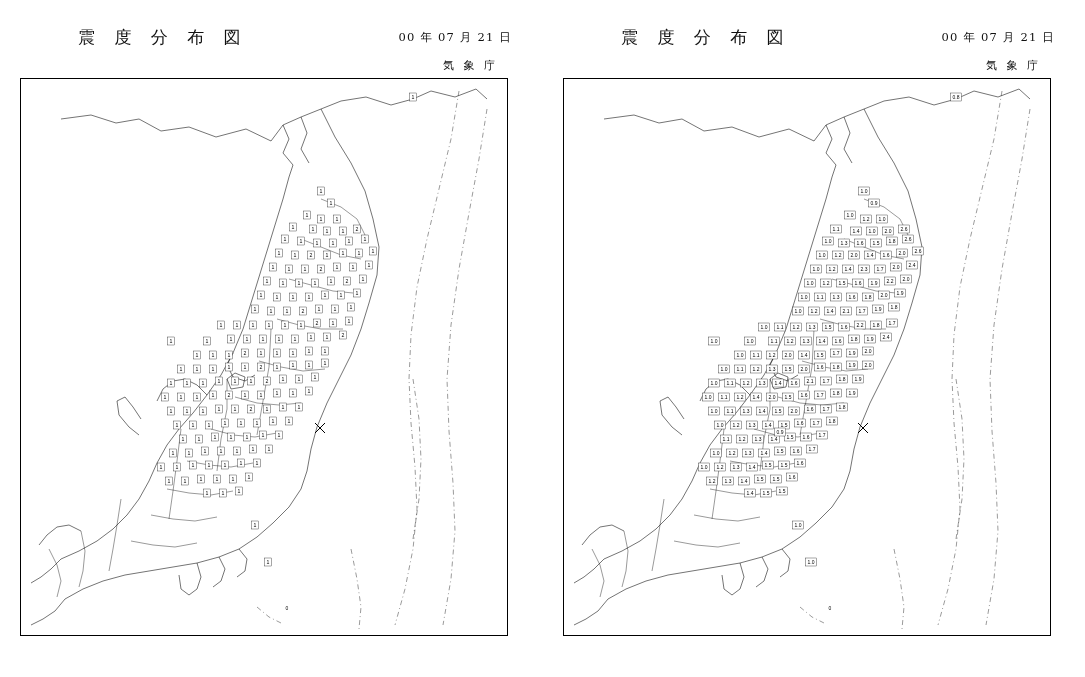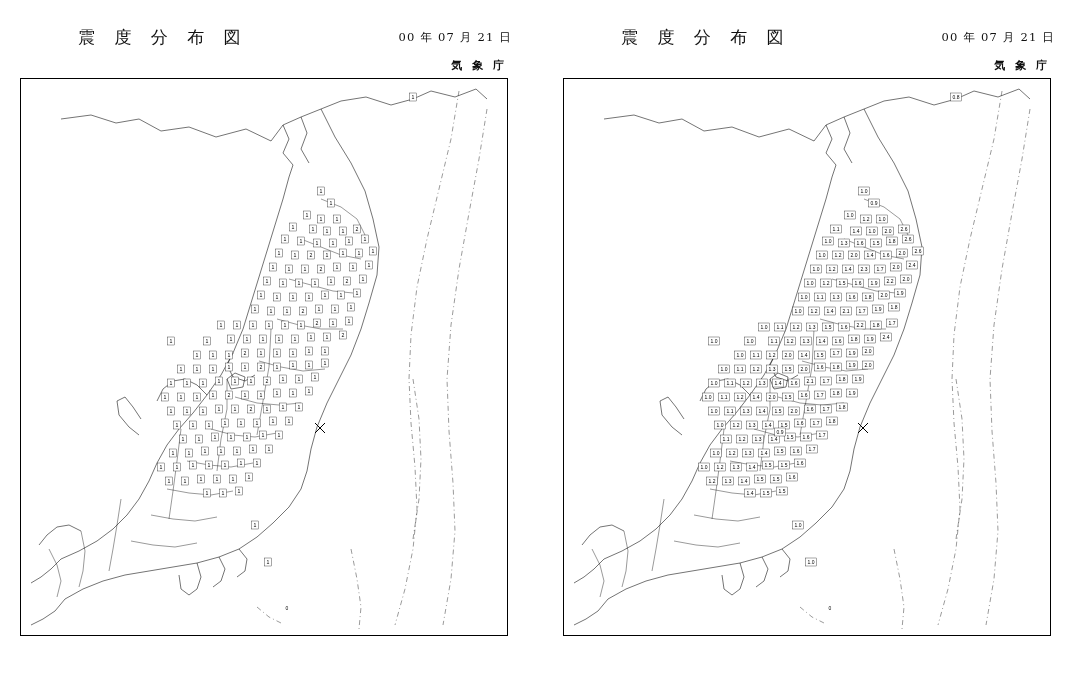--- a/index.html
+++ b/index.html
@@ -44,26 +44,26 @@
     right: 30px;
     font-size: 11.5px;
     letter-spacing: 1.2px;
     font-family: "DejaVu Serif", serif;
     white-space: nowrap;
     text-align: right;
   }
   .panel-agency {
     position: absolute;
     top: 58px;
-    right: 35px;
+    right: 44px;
     font-size: 11px;
     letter-spacing: 3px;
     font-family: "DejaVu Serif", serif;
     white-space: nowrap;
-    font-weight: bold;
+    font-weight: normal;
   }
   .map-frame {
     position: absolute;
     left: 20px;
     top: 78px;
     width: 486px;
     height: 556px;
     border: 1.2px solid #000;
     background: #fff;
     overflow: hidden;

